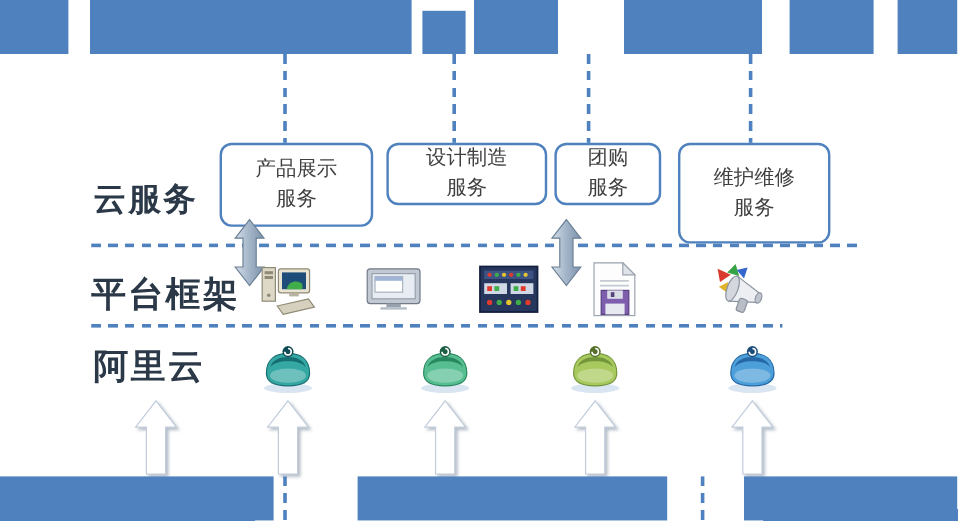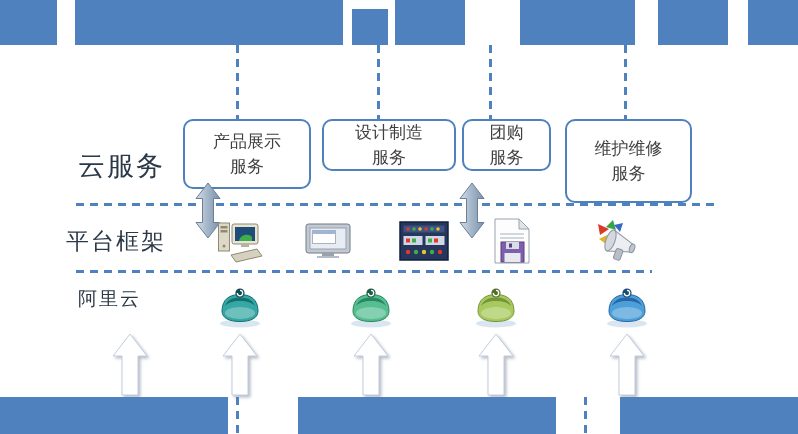--- a/index.html
+++ b/index.html
@@ -3,21 +3,21 @@
 <meta charset="utf-8">
 <style>
   * { margin:0; padding:0; box-sizing:border-box; }
   body { font-family:"DejaVu Sans","Liberation Sans",sans-serif; background:#fff; }
   .canvas { position:relative; width:798px; height:434px; background:#ffffff; overflow:hidden; }
   .blue-block { position:absolute; background:var(--brand-blue,#4E81BD); }
   .vdash { position:absolute; width:3px;
            background:repeating-linear-gradient(to bottom, var(--brand-blue,#4E81BD) 0 8px, transparent 8px 14px); }
   .hdash { position:absolute; height:3px;
            background:repeating-linear-gradient(to right, var(--brand-blue,#4E81BD) 0 8px, transparent 8px 14px); }
-  .layer-label { position:absolute; font-weight:normal; color:var(--label-text,#2B3847); letter-spacing:2px; white-space:nowrap; }
+  .layer-label { position:absolute; font-weight:bold; color:var(--label-text,#2B3847); letter-spacing:2px; white-space:nowrap; }
   .service-box { position:absolute; background:#fff; border:2px solid var(--brand-blue,#4E81BD); border-radius:10px;
                  display:flex; flex-direction:column; align-items:center; justify-content:center;
                  font-size:17px; line-height:1.5; color:var(--box-text,#3F3F3F); text-align:center; }
   .icon { position:absolute; }
   .up-arrow { position:absolute; filter:drop-shadow(2px 2px 1.5px rgba(50,70,100,0.35)); }
   .dbl-arrow { position:absolute; }
 </style>
 </head>
 <body>
 
@@ -40,22 +40,22 @@
   <div class="blue-block" style="left:520px;top:0;width:115px;height:45px"></div>
   <div class="blue-block" style="left:658px;top:0;width:70px;height:45px"></div>
   <div class="blue-block" style="left:748px;top:0;width:50px;height:45px"></div>
 
   <div class="vdash" style="left:236px;top:45px;height:74px"></div>
   <div class="vdash" style="left:377px;top:45px;height:74px"></div>
   <div class="vdash" style="left:489px;top:45px;height:74px"></div>
   <div class="vdash" style="left:624px;top:45px;height:74px"></div>
 
   <div class="layer-label" style="left:78px;top:148px;font-size:27px">云服务</div>
-  <div class="layer-label" style="left:66px;top:226px;font-size:23px">平台框架</div>
-  <div class="layer-label" style="left:78px;top:286px;font-size:19px">阿里云</div>
+  <div class="layer-label" style="left:76px;top:226px;font-size:29px">平台框架</div>
+  <div class="layer-label" style="left:78px;top:286px;font-size:29px">阿里云</div>
 
   <div class="service-box" style="left:183px;top:119px;width:128px;height:70px">
     <span>产品展示</span>
     <span>服务</span>
   </div>
   <div class="service-box" style="left:322px;top:119px;width:134px;height:52px">
     <span>设计制造</span>
     <span>服务</span>
   </div>
   <div class="service-box" style="left:462px;top:119px;width:89px;height:52px">

